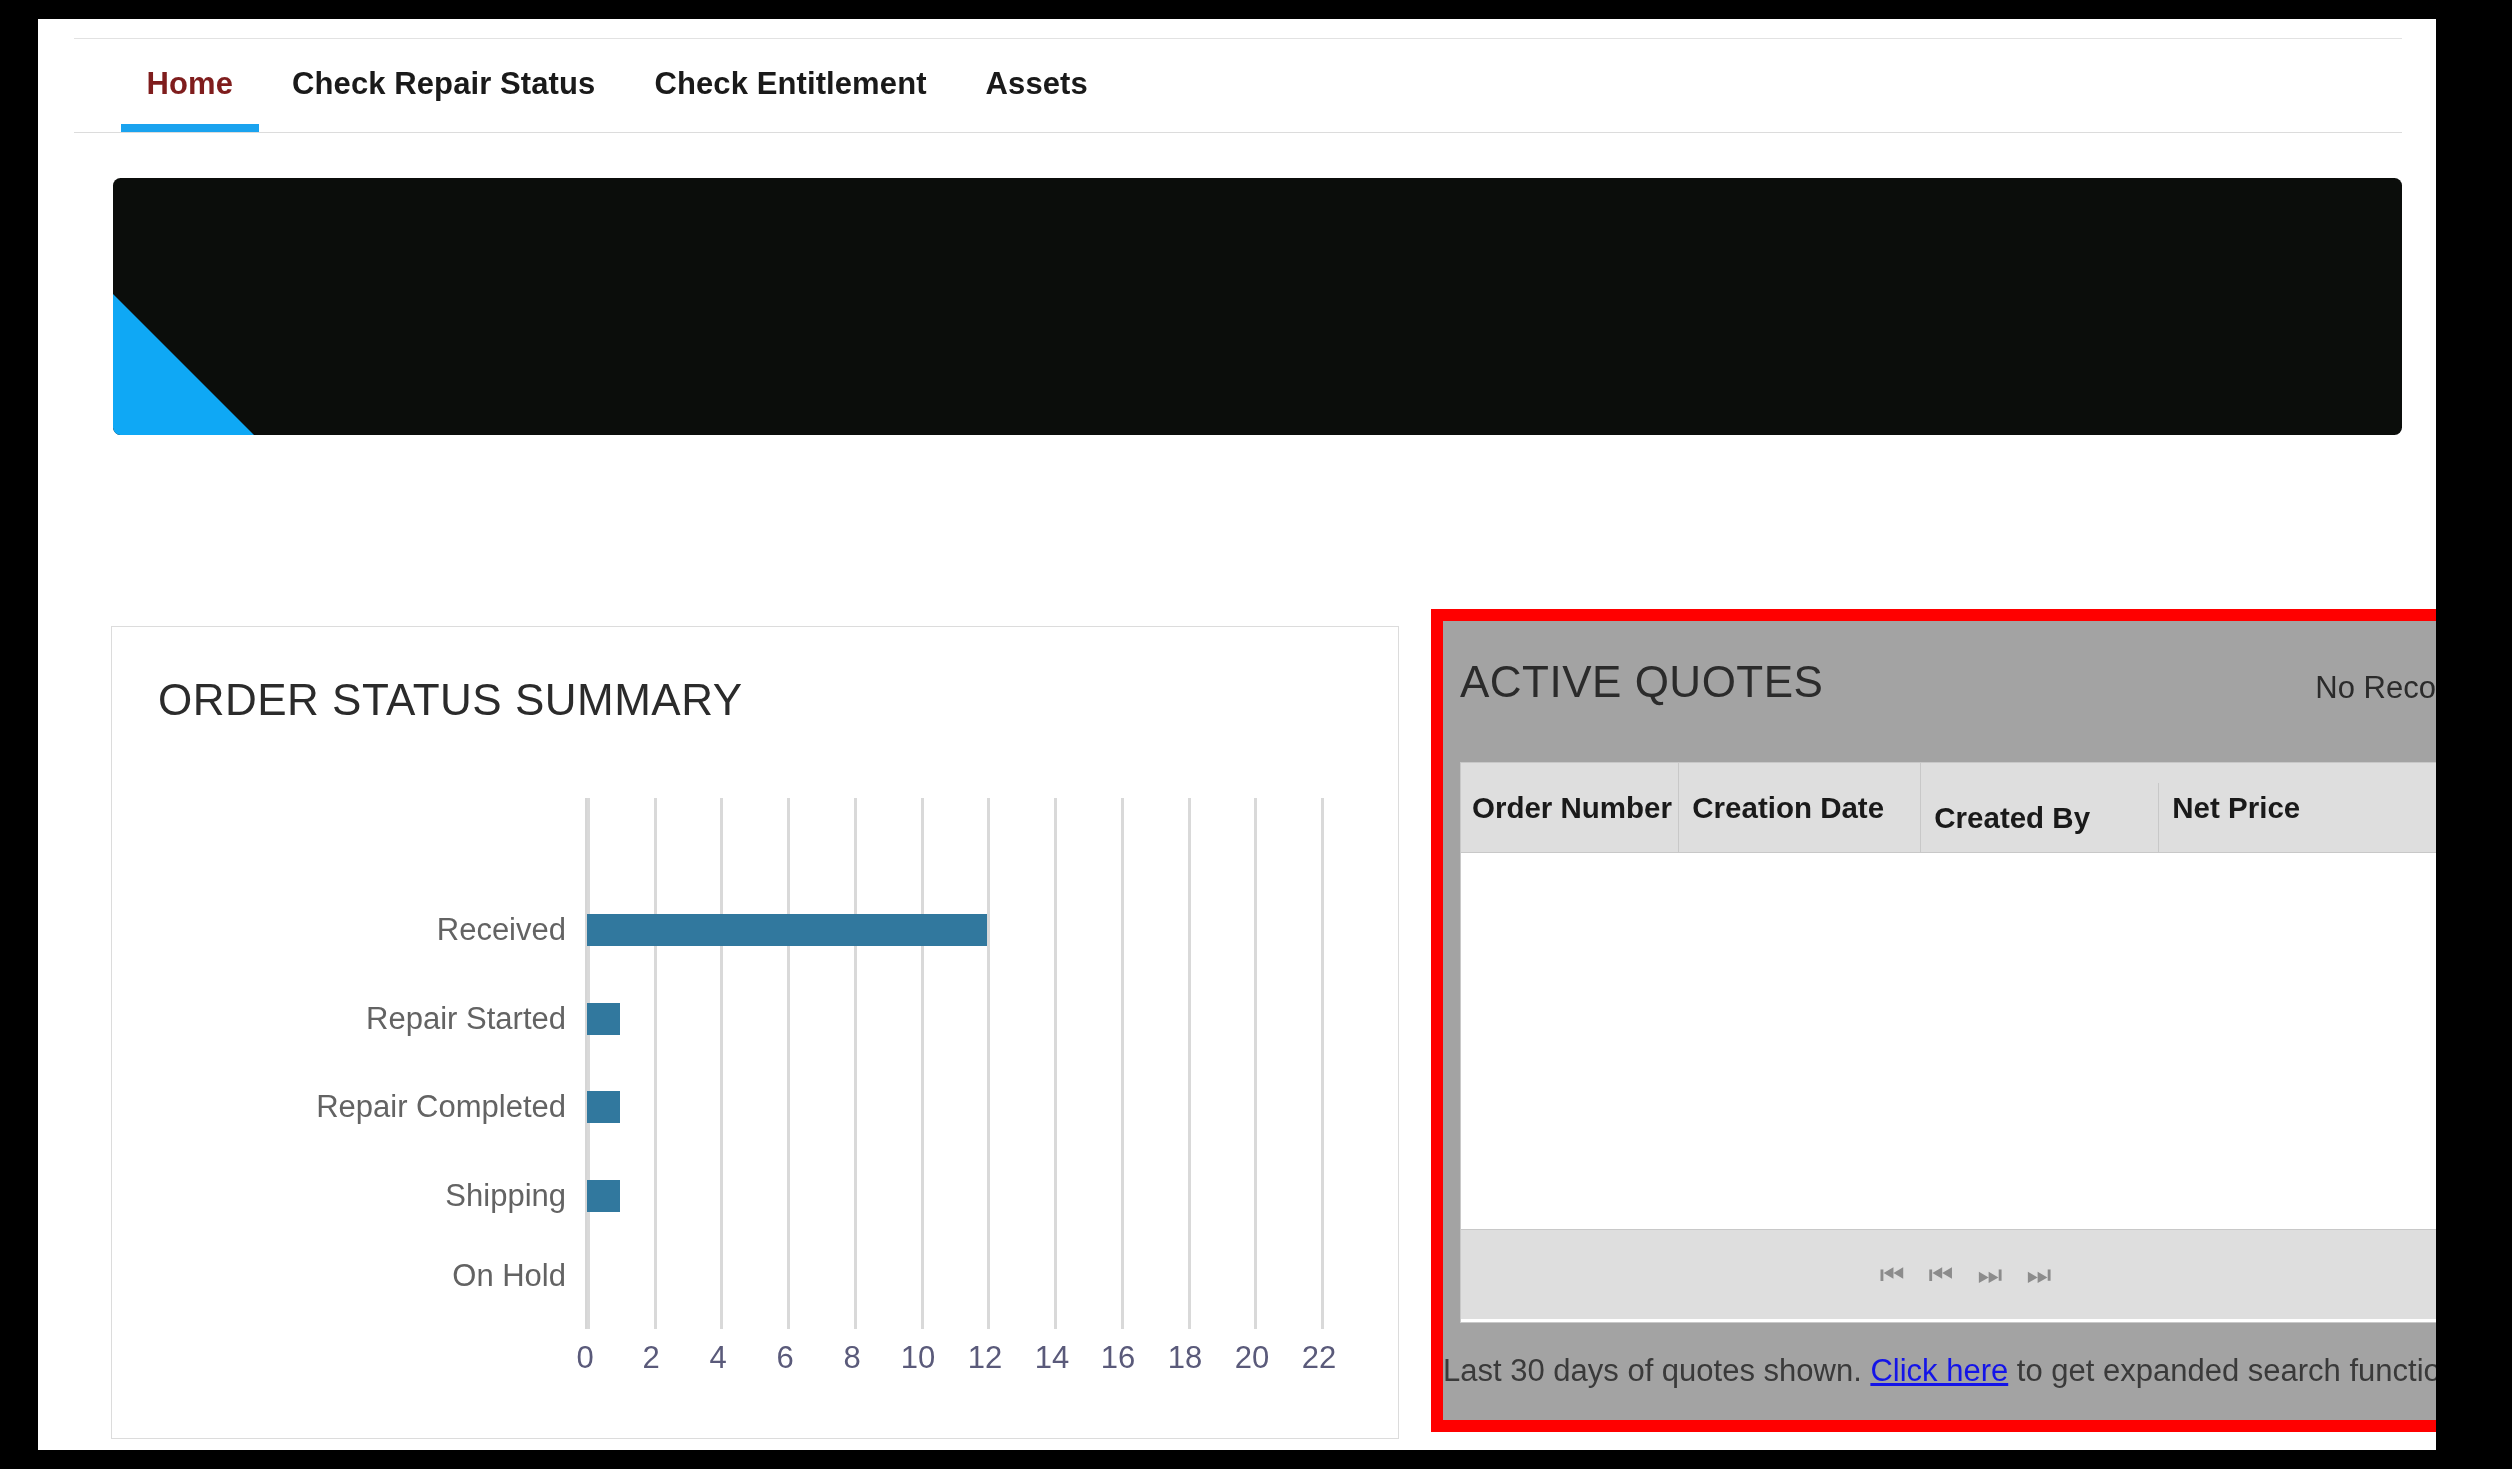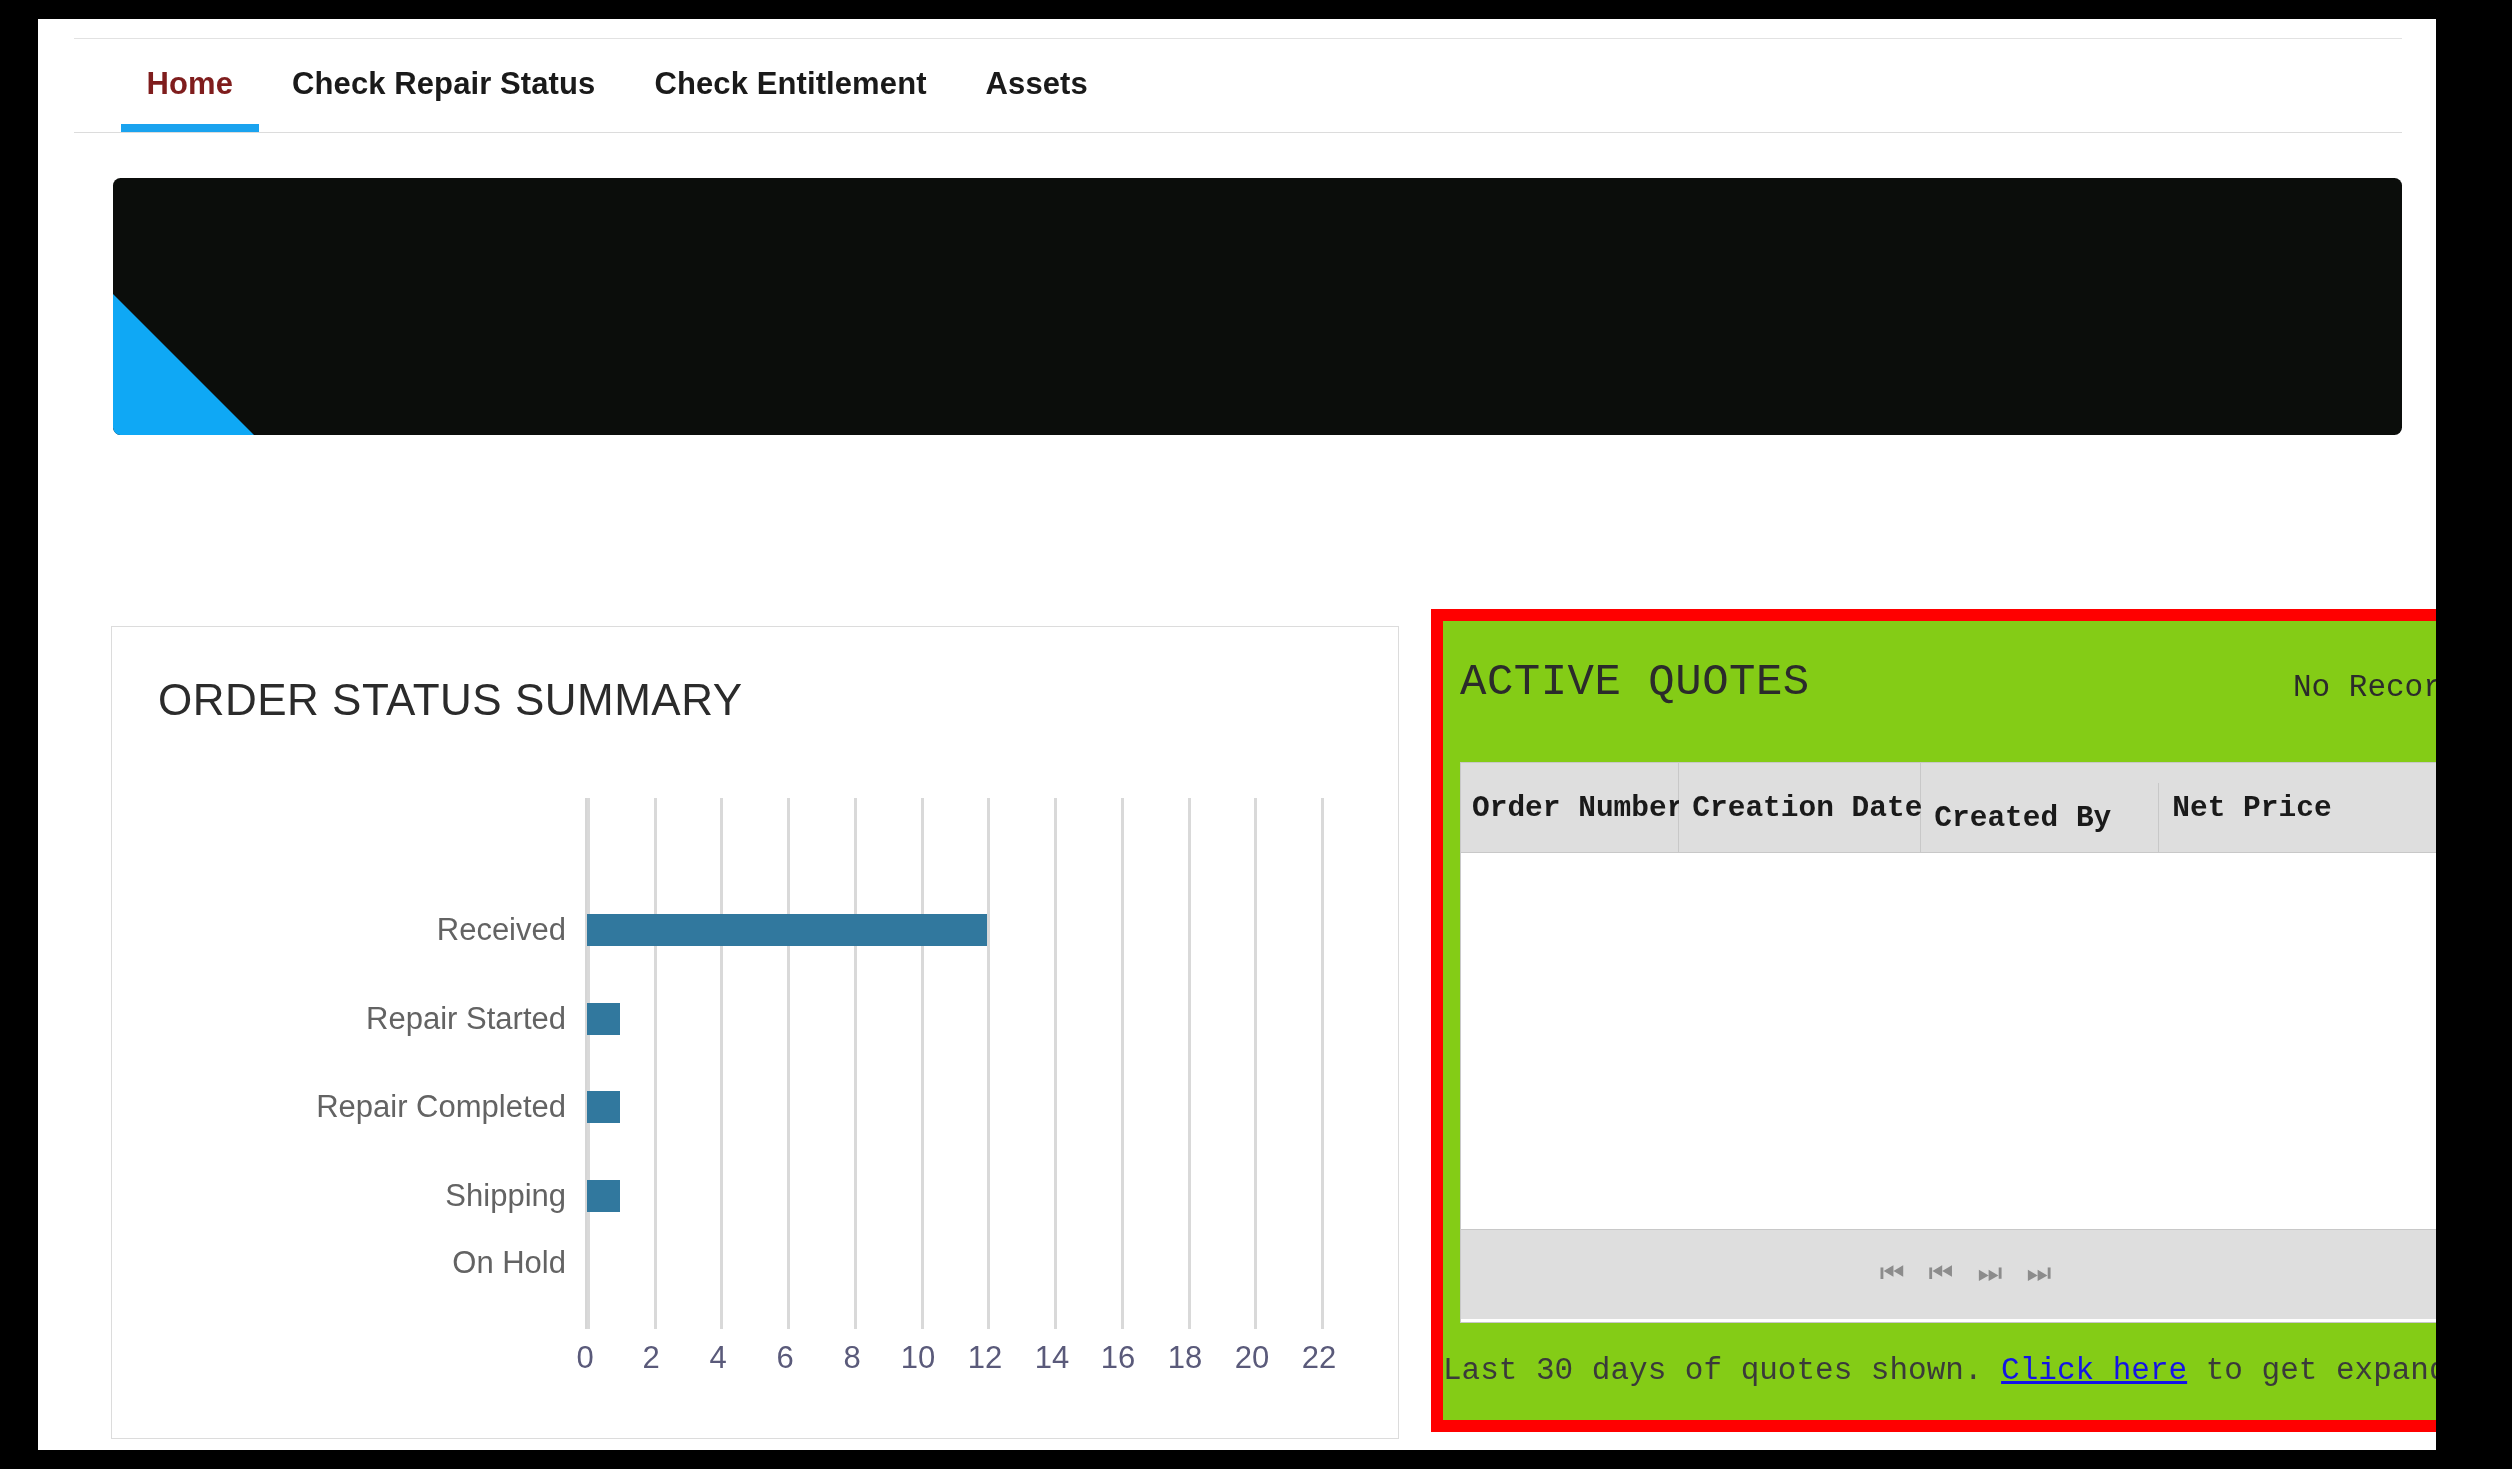--- a/index.html
+++ b/index.html
@@ -176,22 +176,21 @@
     border: 12.4px solid #ff0000;
     box-sizing: border-box;
     background: #ffffff;
   }
   #quotes-card {
     position: absolute;
     left: 0;
     top: 0;
     right: 0;
     bottom: 0;
-    background: #84cc16;
-    font-family: Liberation Mono, monospace;
+    background: #a3a3a3;
   }
   #quotes-header {
     position: absolute;
     left: 0;
     top: 0;
     right: 0;
     height: 109px;
   }
   #quotes-title {
     position: absolute;
@@ -326,21 +325,21 @@
             <div class="bar" title="Repair Started: 1" style="width: 33px; background: rgb(49, 120, 158);"></div>
           </div>
           <div class="catrow" style="top: 265px; height: 88px;">
             <div class="catlabel">Repair Completed</div>
             <div class="bar" title="Repair Completed: 1" style="width: 33px; background: rgb(49, 120, 158);"></div>
           </div>
           <div class="catrow" style="top: 354px; height: 88px;">
             <div class="catlabel">Shipping</div>
             <div class="bar" title="Shipping: 1" style="width: 33px; background: rgb(49, 120, 158);"></div>
           </div>
-          <div class="catrow" style="top: 421px; height: 88px;">
+          <div class="catrow" style="top: 434px; height: 88px;">
             <div class="catlabel">On Hold</div>
           </div>
         </div>
     <div class="xtick" style="left: 473px;">0</div>
         <div class="xtick" style="left: 539px;">2</div>
         <div class="xtick" style="left: 606px;">4</div>
         <div class="xtick" style="left: 673px;">6</div>
         <div class="xtick" style="left: 740px;">8</div>
         <div class="xtick" style="left: 806px;">10</div>
         <div class="xtick" style="left: 873px;">12</div>

